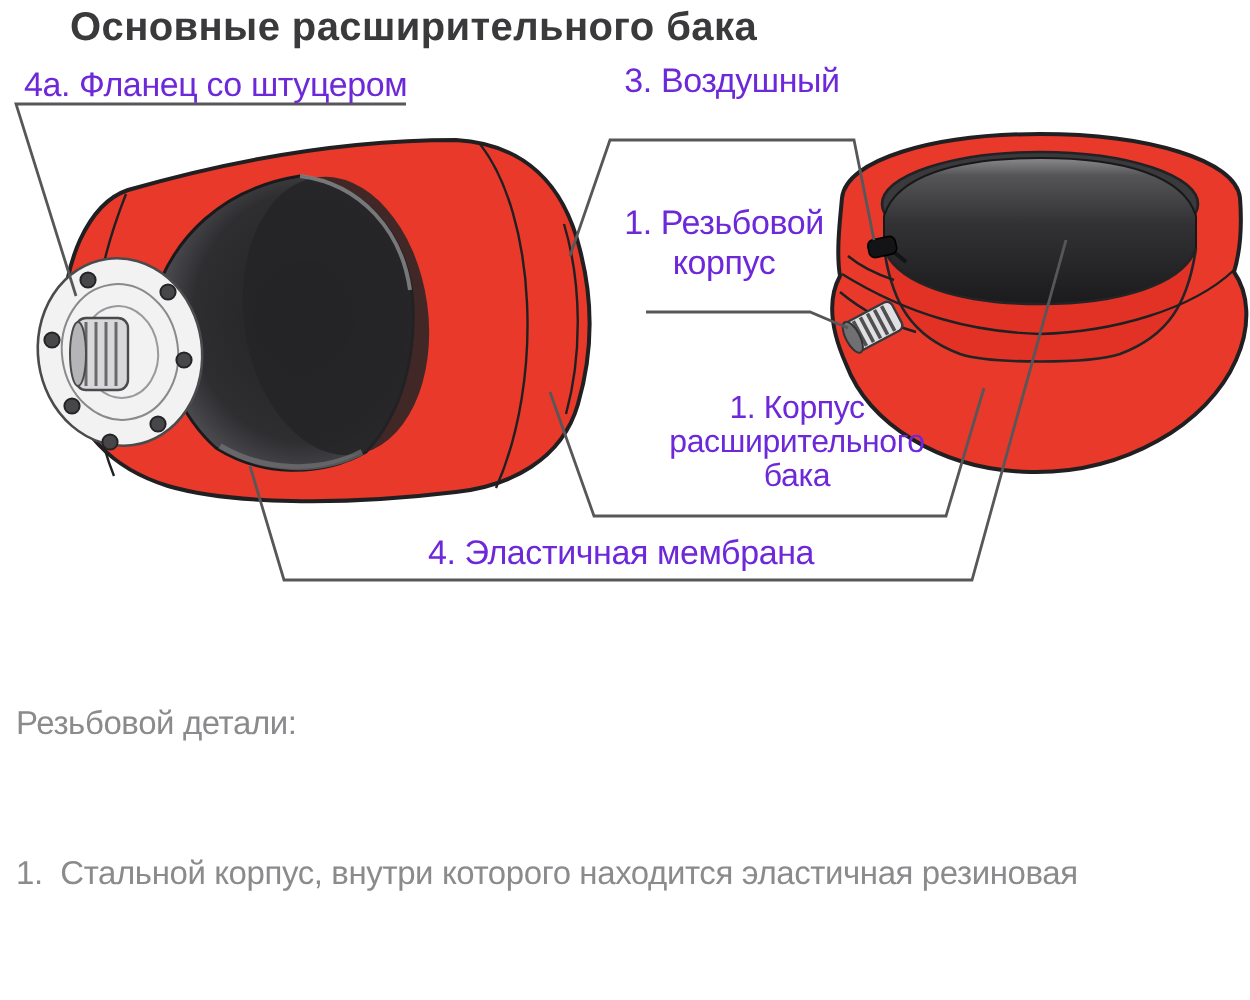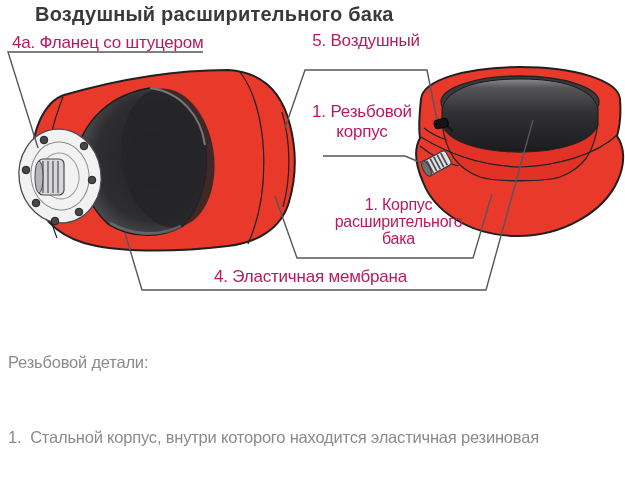--- a/index.html
+++ b/index.html
@@ -5,21 +5,21 @@
   html,body{margin:0;padding:0;background:#ffffff;}
   #canvas{
     position:relative;width:625px;height:500px;background:#ffffff;overflow:hidden;
     font-family:"Liberation Sans", sans-serif;
   }
   .title{
     position:absolute;left:35px;top:3px;font-size:20px;font-weight:bold;
     color:#3a3a3c;letter-spacing:0.2px;
   }
   .callout{
-    position:absolute;color:#be185d;font-size:17px;line-height:20px;
+    position:absolute;color:#6d28d9;font-size:17px;line-height:20px;
     letter-spacing:-0.2px;white-space:nowrap;
   }
   .callout.center{text-align:center;}
   #svg-layer{position:absolute;left:0;top:0;z-index:1;}
   .labels{position:absolute;left:0;top:0;width:625px;height:500px;z-index:2;pointer-events:none;}
   #lbl-4a{left:12px;top:33px;}
   #lbl-3{left:300px;top:31px;width:132px;}
   #lbl-4{left:296px;top:102px;width:132px;}
   #lbl-1{left:321px;top:196px;width:155px;font-size:16px;line-height:17px;}
   #lbl-2{left:198px;top:267px;width:225px;}
@@ -137,26 +137,26 @@
 
     <g stroke-width="1.4" fill="none" stroke="#57575a">
       <path d="M 38,148 L 8,52 L 203,52"></path>
       <path d="M 285,128 L 305,70 L 427,70 L 437,120"></path>
       <path d="M 323,156 L 405,156 L 424,164"></path>
       <path d="M 275,196 L 297,258 L 473,258 L 492,194"></path>
       <path d="M 125,233 L 142,290 L 486,290 L 533,120"></path>
     </g>
   </svg>
 
-  <div class="title">Воздушный расширительного бака</div>
+  <div class="title">Основные расширительного бака</div>
 
   <div class="labels">
     <div id="lbl-4a" class="callout">4а. Фланец со штуцером</div>
     <div id="lbl-3" class="callout center">
-      <div>5. Воздушный</div>
+      <div>3. Воздушный</div>
     </div>
     <div id="lbl-4" class="callout center">
       <div>1. Резьбовой</div>
       <div>корпус</div>
     </div>
     <div id="lbl-1" class="callout center">
       <div>1. Корпус</div>
       <div>расширительного</div>
       <div>бака</div>
     </div>

